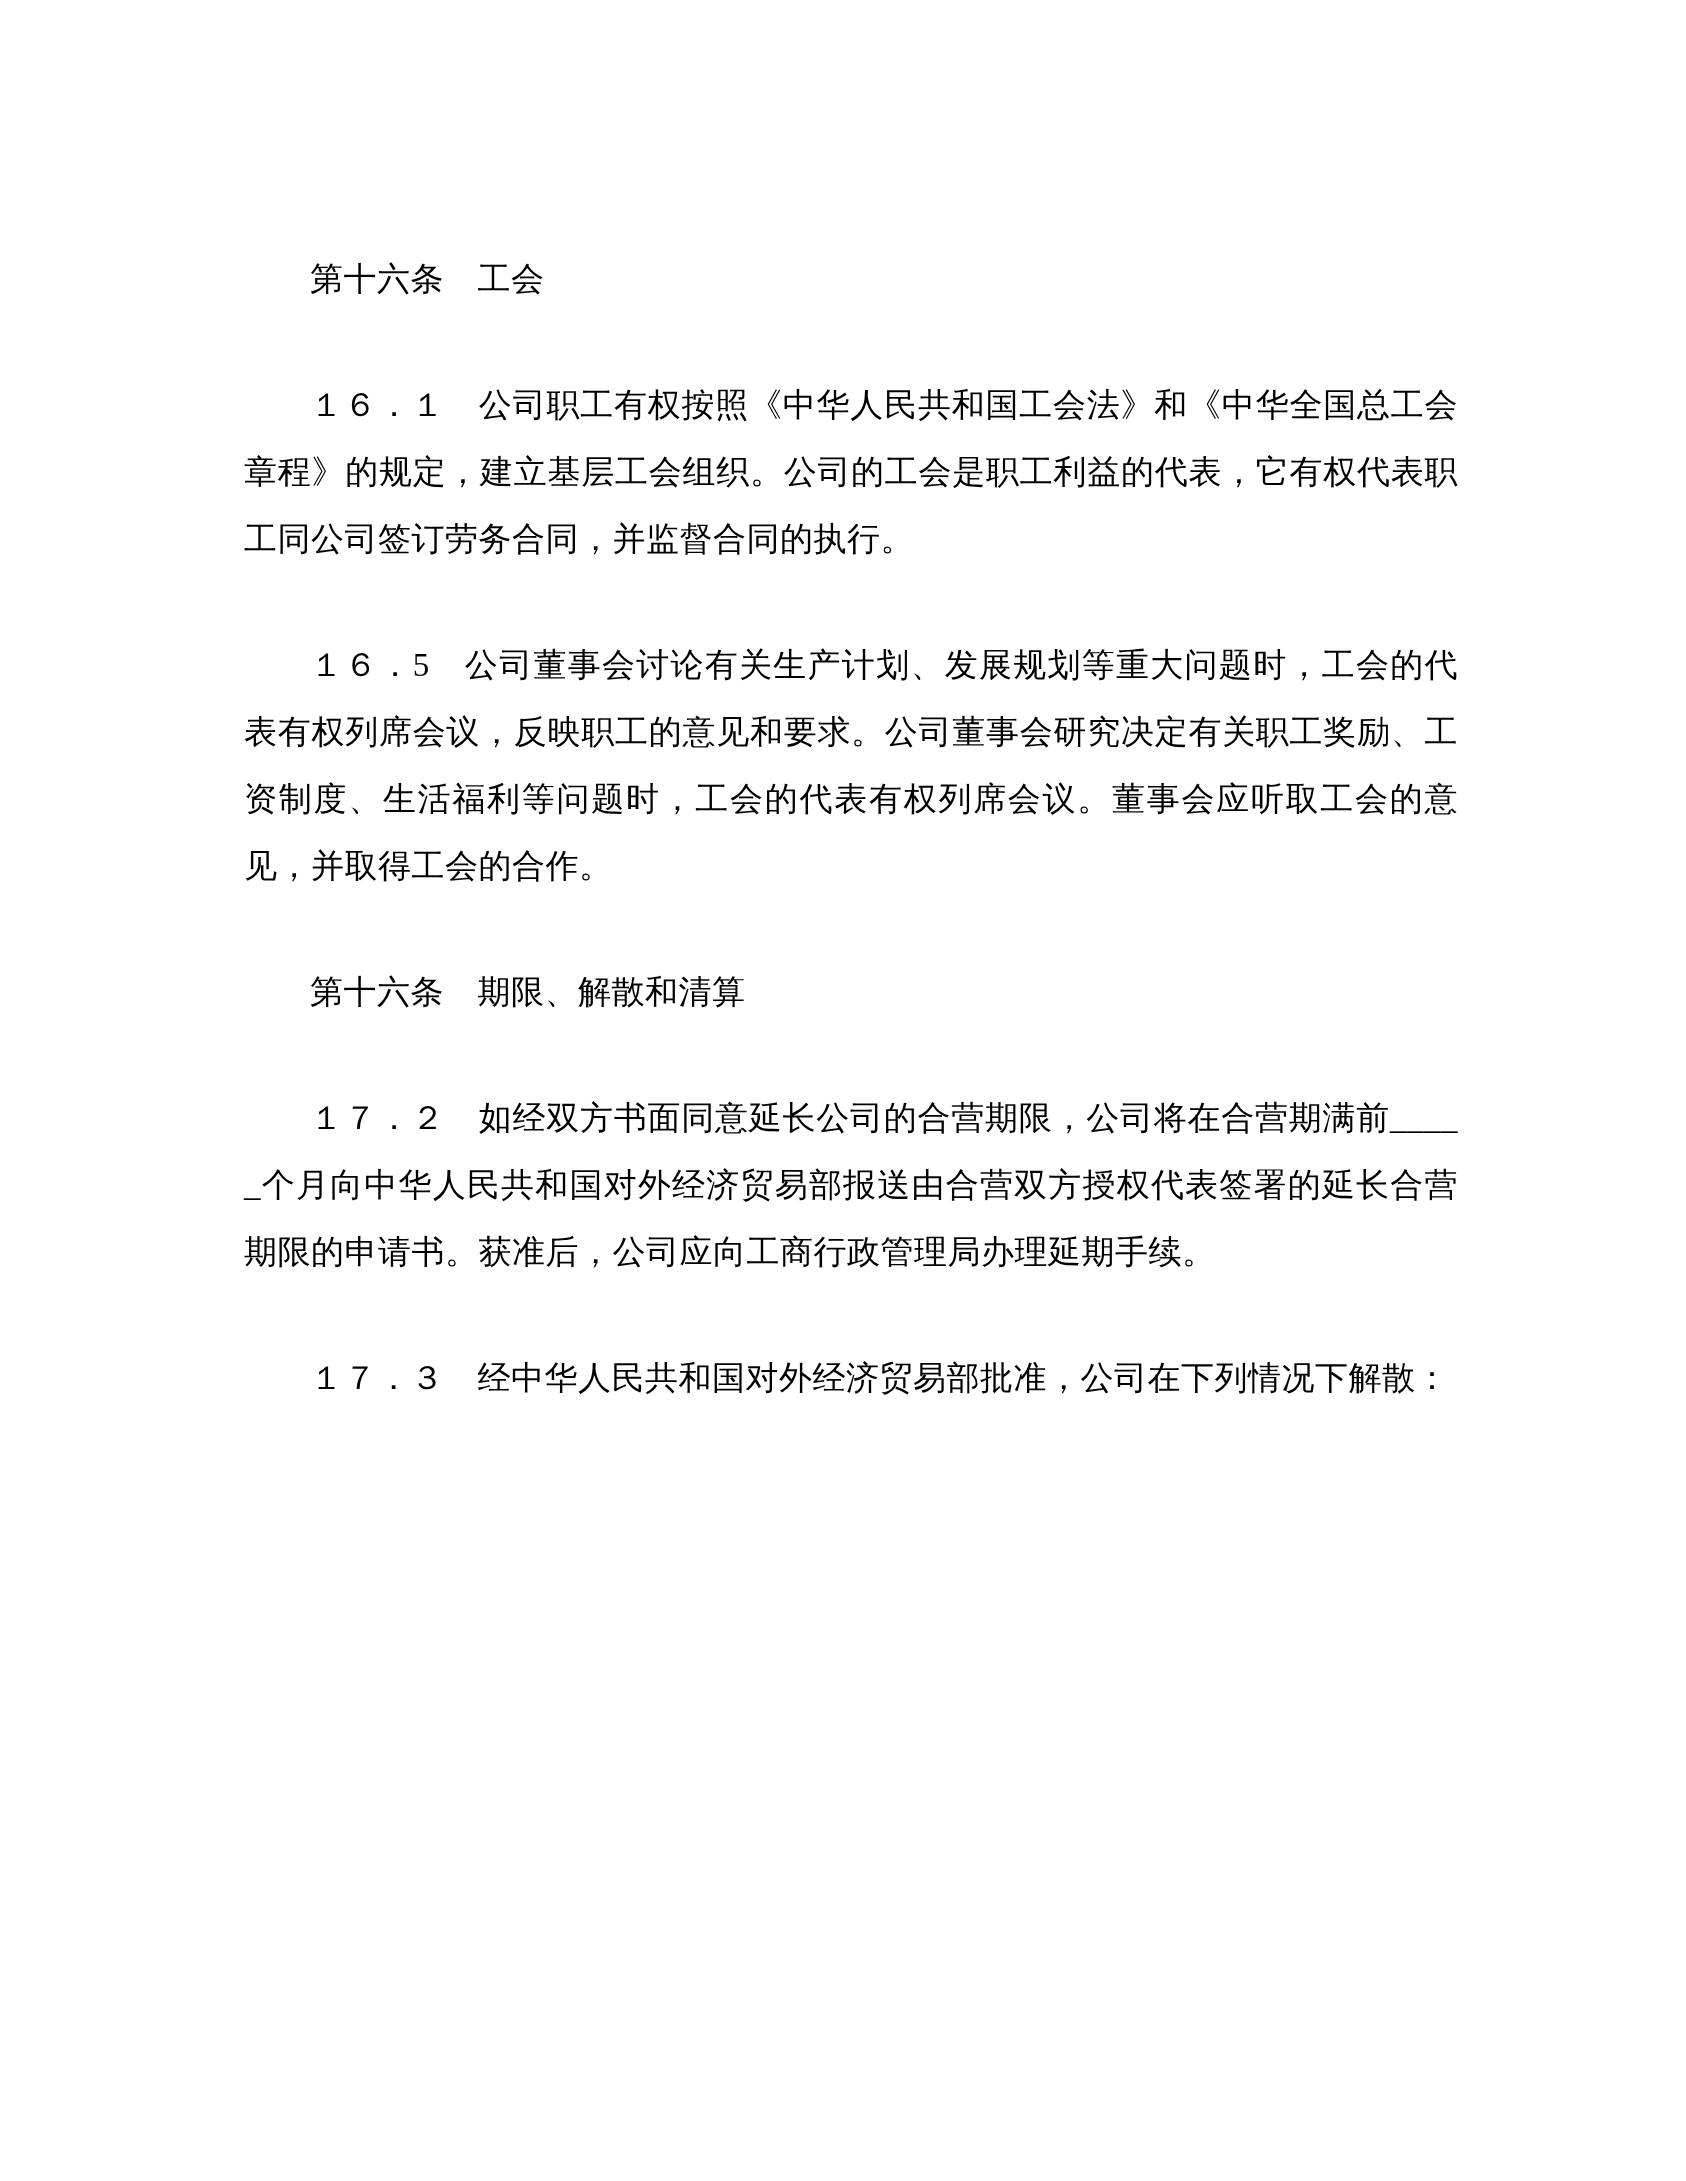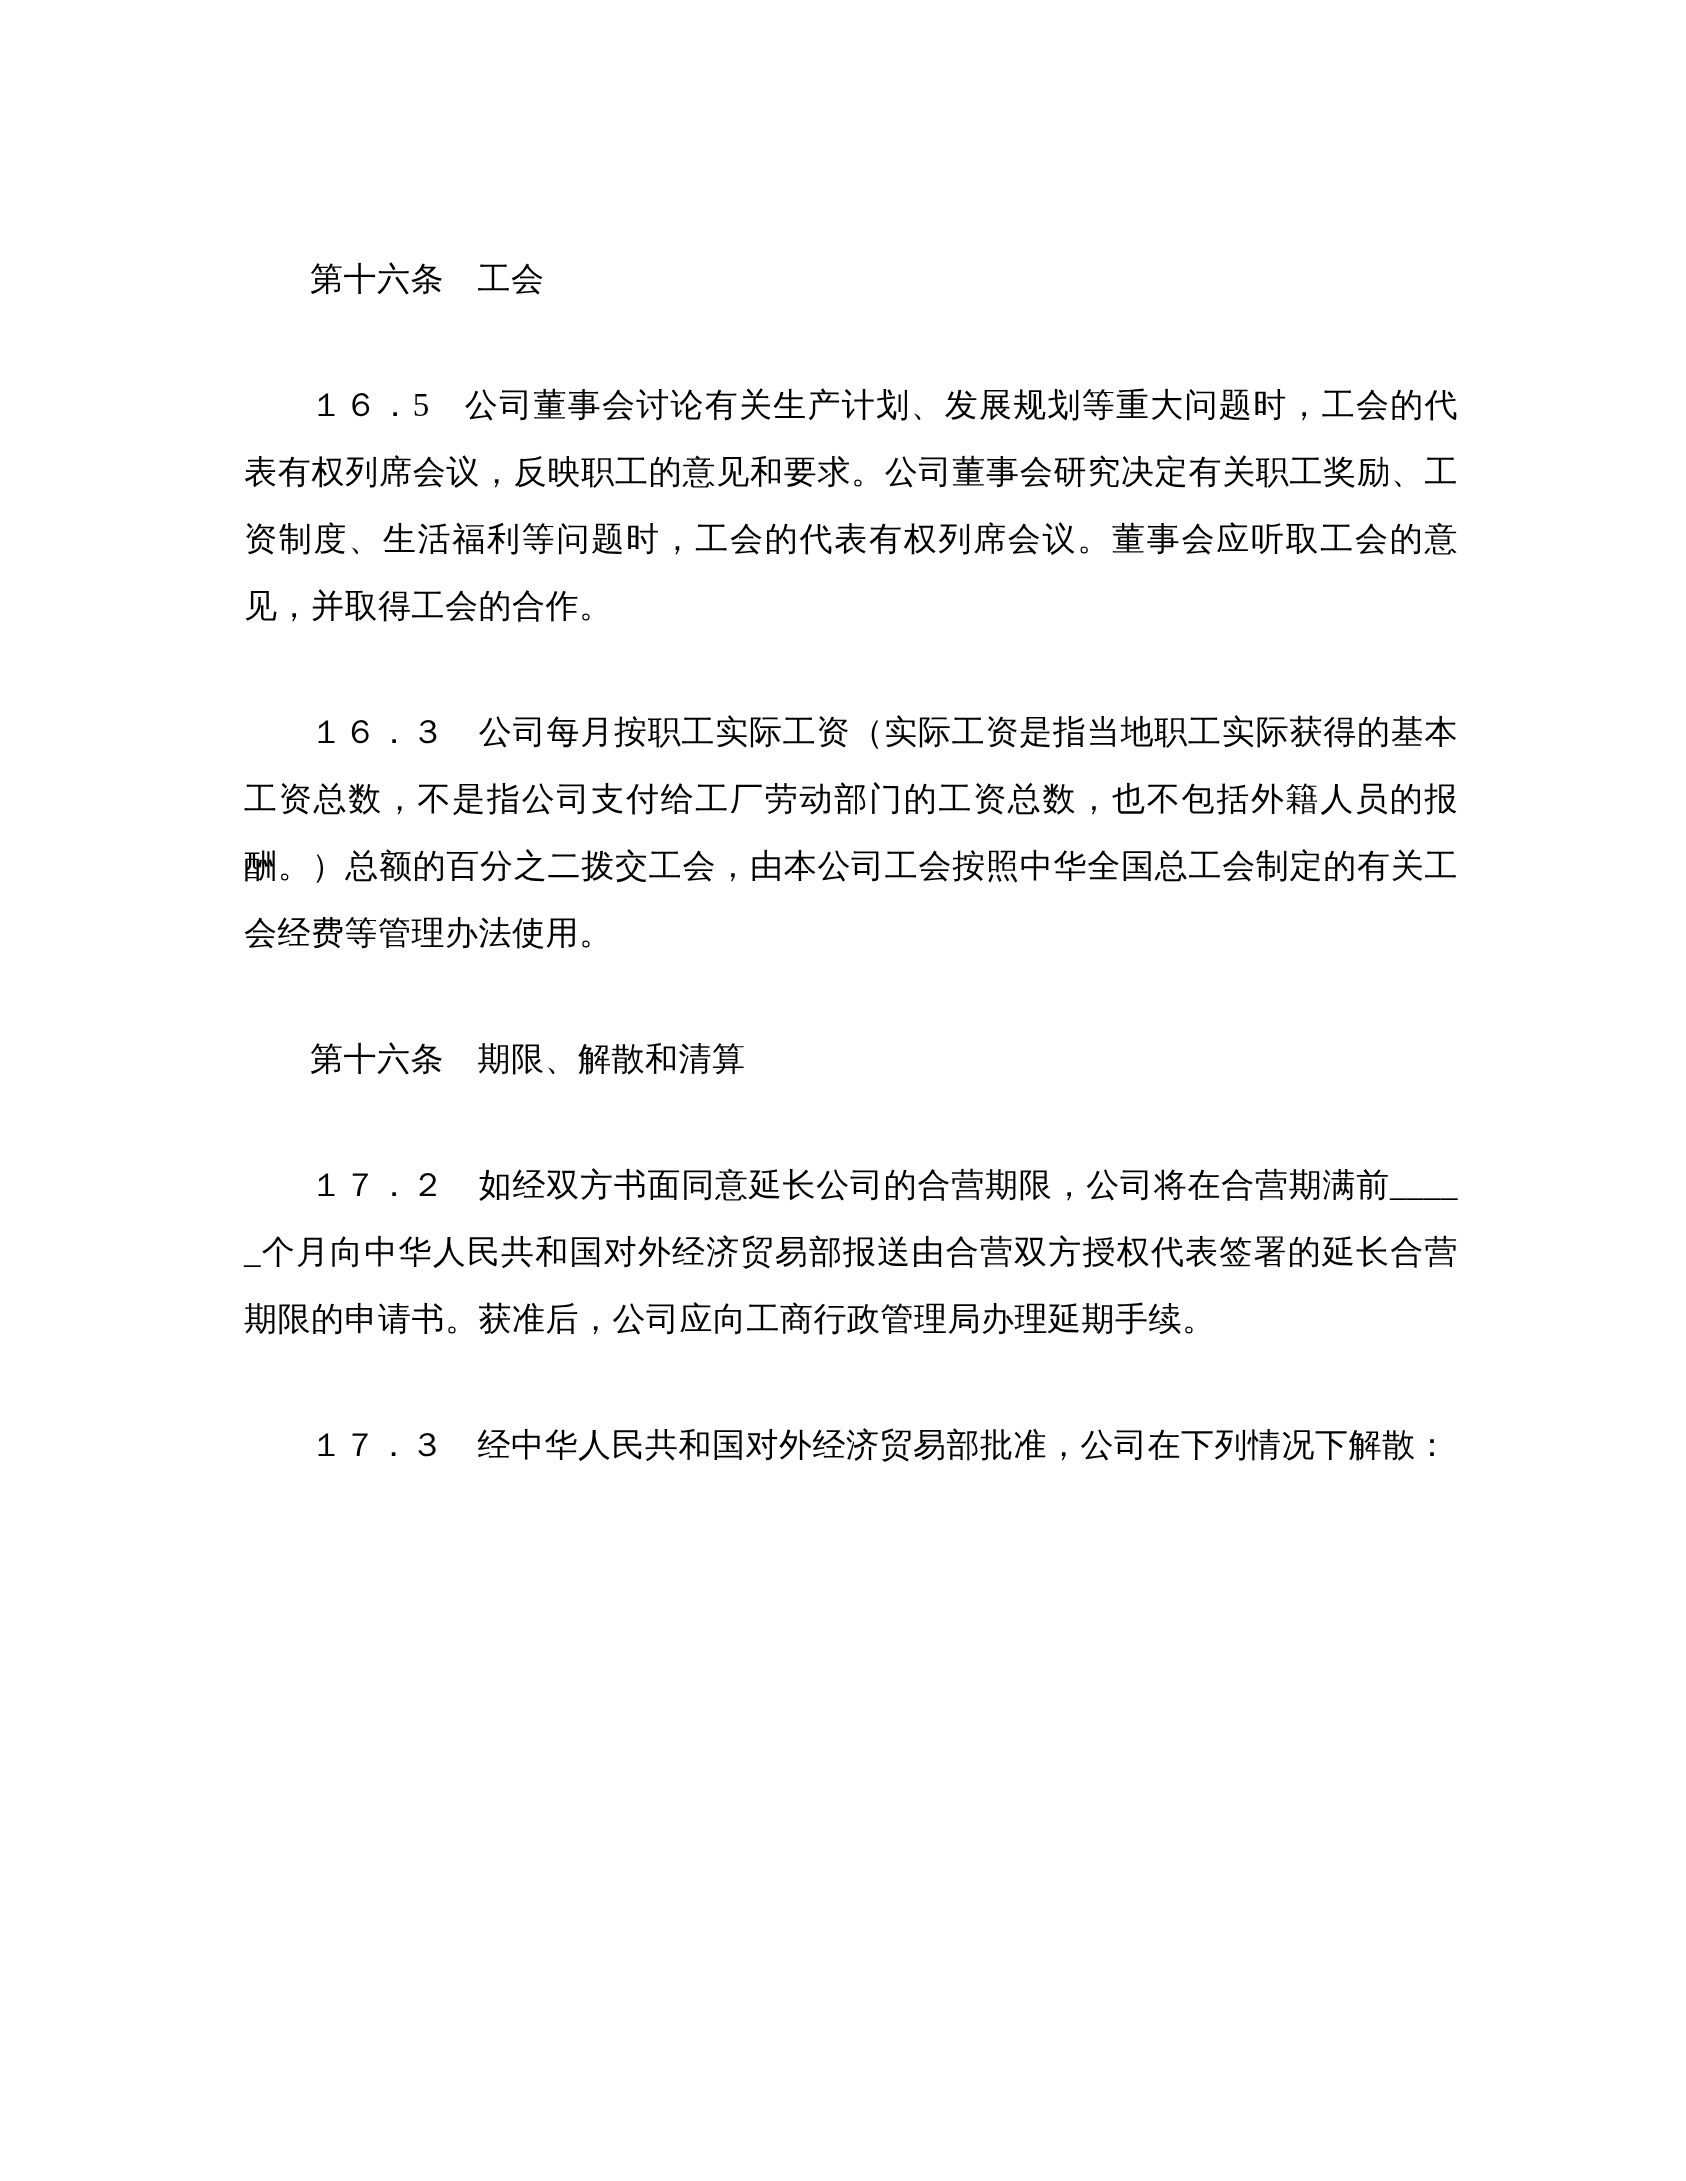--- a/index.html
+++ b/index.html
@@ -31,24 +31,24 @@
   .doc-heading {
     text-align: left;
   }
 </style>
 </head>
 <body>
 
 <div class="page">
   <p class="doc-block doc-heading">第十六条　工会</p>
 
+  <p class="doc-block">１６．１　公司职工有权按照《中华人民共和国工会法》和《中华全国总工会章程》的规定，建立基层工会组织。公司的工会是职工利益的代表，它有权代表职工同公司签订劳务合同，并监督合同的执行。</p>
 
   <p class="doc-block">１６．5　公司董事会讨论有关生产计划、发展规划等重大问题时，工会的代表有权列席会议，反映职工的意见和要求。公司董事会研究决定有关职工奖励、工资制度、生活福利等问题时，工会的代表有权列席会议。董事会应听取工会的意见，并取得工会的合作。</p>
 
-  <p class="doc-block">１６．３　公司每月按职工实际工资（实际工资是指当地职工实际获得的基本工资总数，不是指公司支付给工厂劳动部门的工资总数，也不包括外籍人员的报酬。）总额的百分之二拨交工会，由本公司工会按照中华全国总工会制定的有关工会经费等管理办法使用。</p>
 
   <p class="doc-block doc-heading">第十六条　期限、解散和清算</p>
 
 
   <p class="doc-block">１７．２　如经双方书面同意延长公司的合营期限，公司将在合营期满前_____个月向中华人民共和国对外经济贸易部报送由合营双方授权代表签署的延长合营期限的申请书。获准后，公司应向工商行政管理局办理延期手续。</p>
 
   <p class="doc-block">１７．３　经中华人民共和国对外经济贸易部批准，公司在下列情况下解散：</p>
 </div>
 
 

